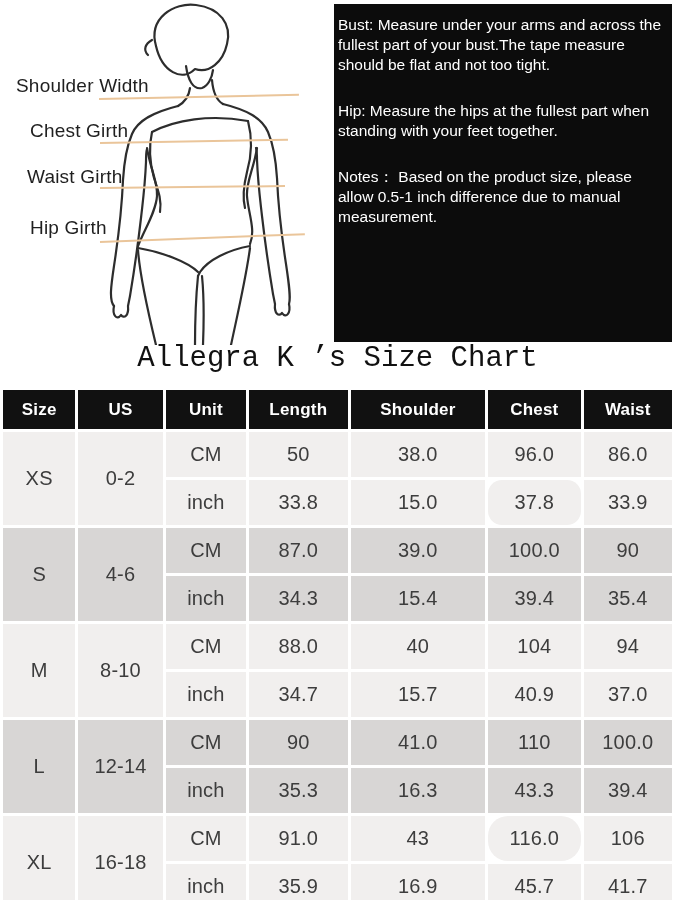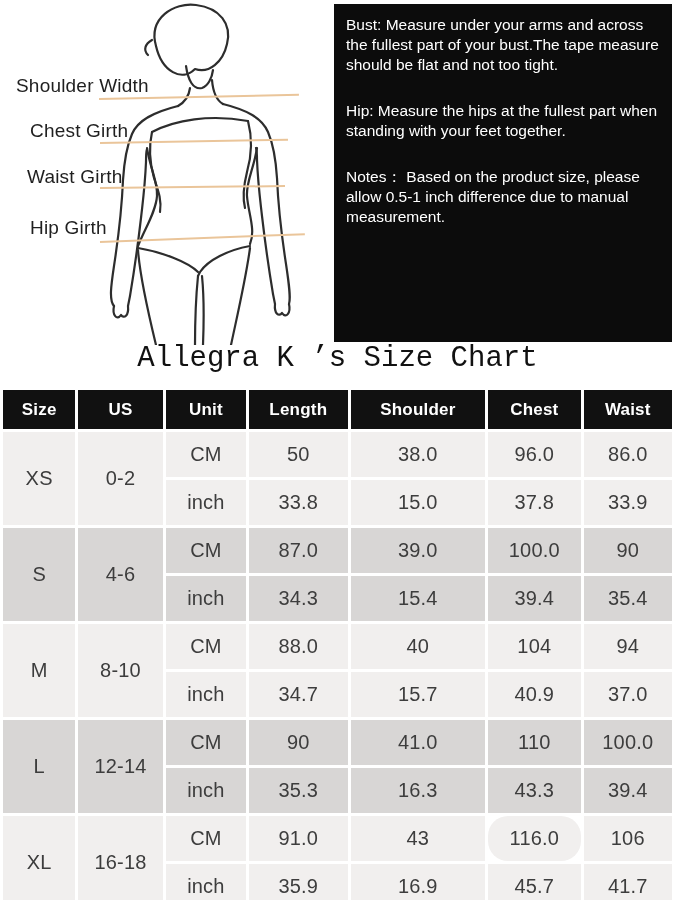--- a/index.html
+++ b/index.html
@@ -18,21 +18,21 @@
   .lbl-waist{left:27px;top:166px;}
   .lbl-hip{left:30px;top:217px;}
   .measure-line{position:absolute;height:2px;transform-origin:left center;}
   .line-shoulder{left:99px;top:98px;width:200px;transform:rotate(-1.2deg);}
   .line-chest{left:100px;top:142px;width:188px;transform:rotate(-1deg);}
   .line-waist{left:100px;top:187px;width:185px;transform:rotate(-0.6deg);}
   .line-hip{left:100px;top:241px;width:205px;transform:rotate(-2.2deg);}
   
   .notes-panel{
     position:absolute;left:334px;top:4px;width:338px;height:338px;
-    box-sizing:border-box;padding:11px 8px 0 12px;
+    box-sizing:border-box;padding:11px 8px 0 4px;
     color:#ffffff;font-size:15.5px;line-height:20px;
   }
   .notes-panel p{margin:0 0 26px 0;}
   
   .chart-title{
     position:absolute;left:0;top:342px;width:675px;margin:0;
     text-align:center;font-family:"Liberation Mono",monospace;
     font-size:29px;font-weight:400;color:#111111;letter-spacing:0px;
     white-space:nowrap;
   }
@@ -125,21 +125,21 @@
         <td style="background: rgb(241, 239, 238);">CM</td>
         <td style="background: rgb(241, 239, 238);">50</td>
         <td style="background: rgb(241, 239, 238);">38.0</td>
         <td style="background: rgb(241, 239, 238);">96.0</td>
         <td style="background: rgb(241, 239, 238);">86.0</td>
       </tr>
       <tr class="blk-0">
         <td style="background: rgb(241, 239, 238);">inch</td>
         <td style="background: rgb(241, 239, 238);">33.8</td>
         <td style="background: rgb(241, 239, 238);">15.0</td>
-        <td style="background: rgb(241, 239, 238);">37.8</td>
+        <td style="background: rgb(241, 239, 238); border-radius: 14px;">37.8</td>
         <td style="background: rgb(241, 239, 238);">33.9</td>
       </tr>
       <tr class="blk-1">
         <td rowspan="2" style="background: rgb(216, 214, 213);">S</td>
         <td rowspan="2" style="background: rgb(216, 214, 213);">4-6</td>
         <td style="background: rgb(216, 214, 213);">CM</td>
         <td style="background: rgb(216, 214, 213);">87.0</td>
         <td style="background: rgb(216, 214, 213);">39.0</td>
         <td style="background: rgb(216, 214, 213);">100.0</td>
         <td style="background: rgb(216, 214, 213);">90</td>

